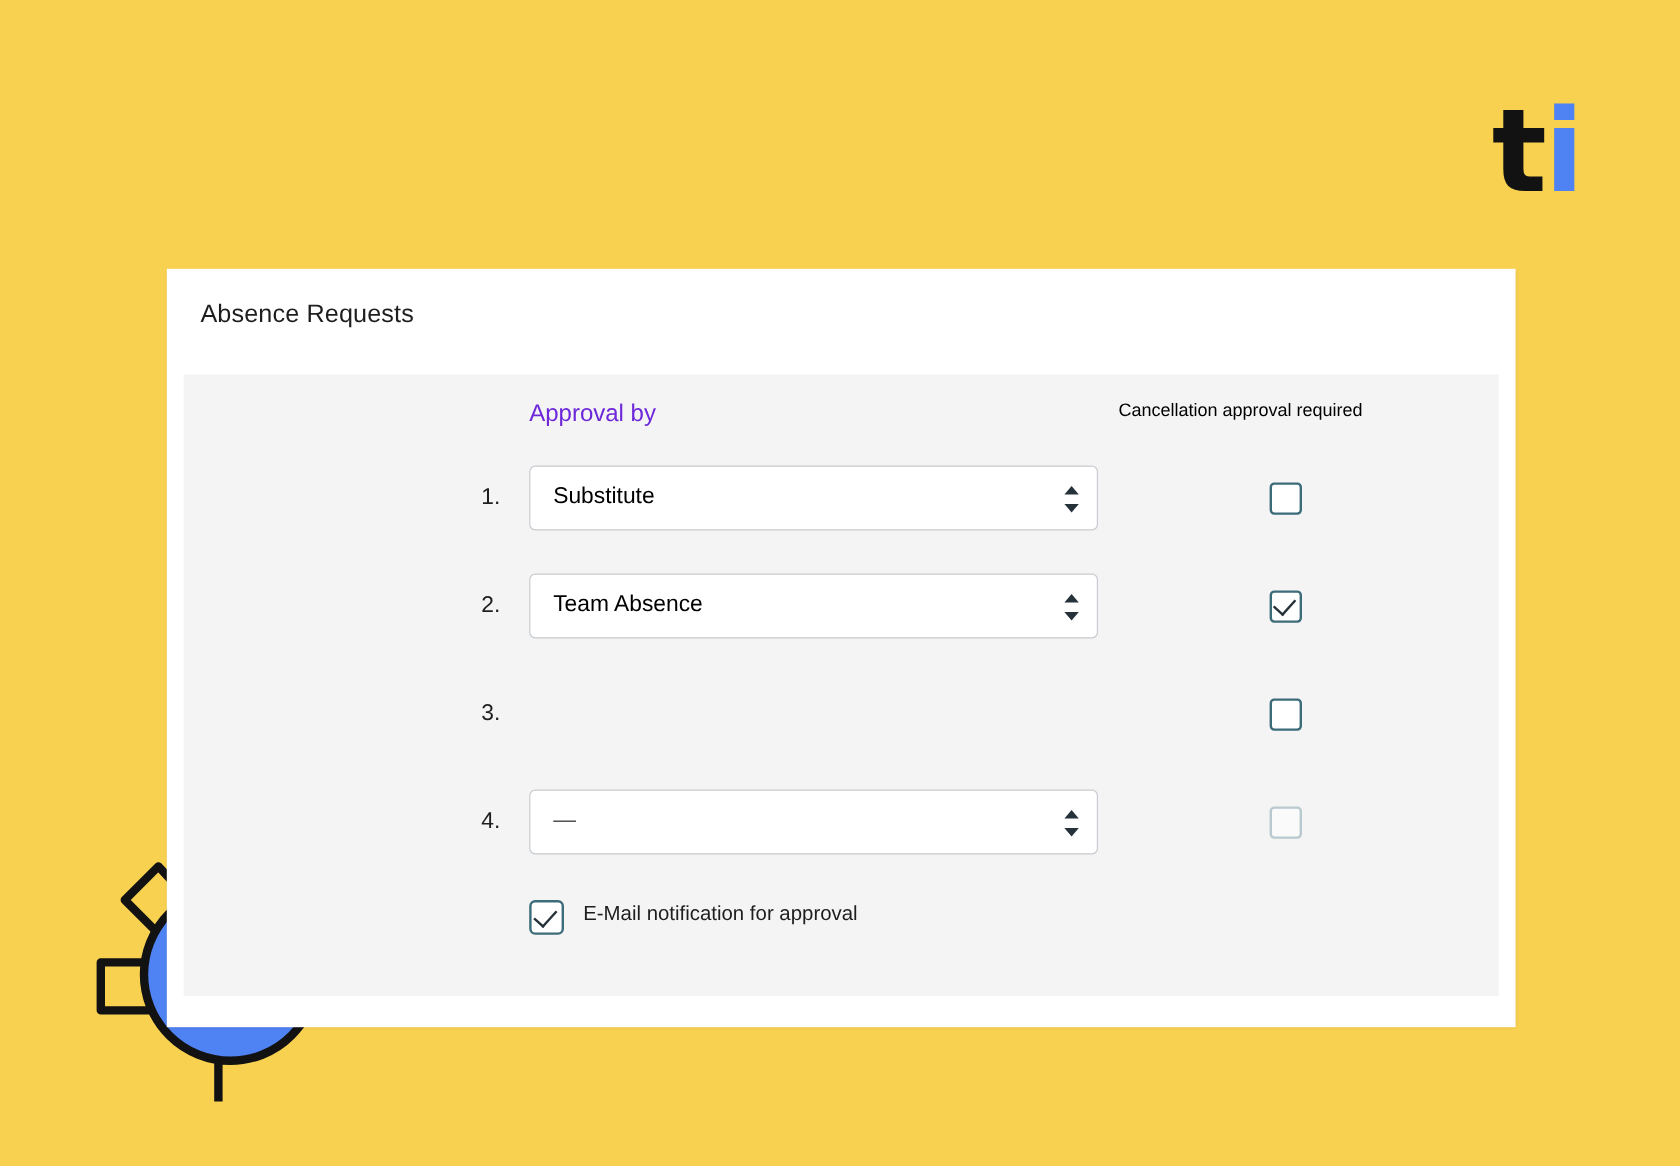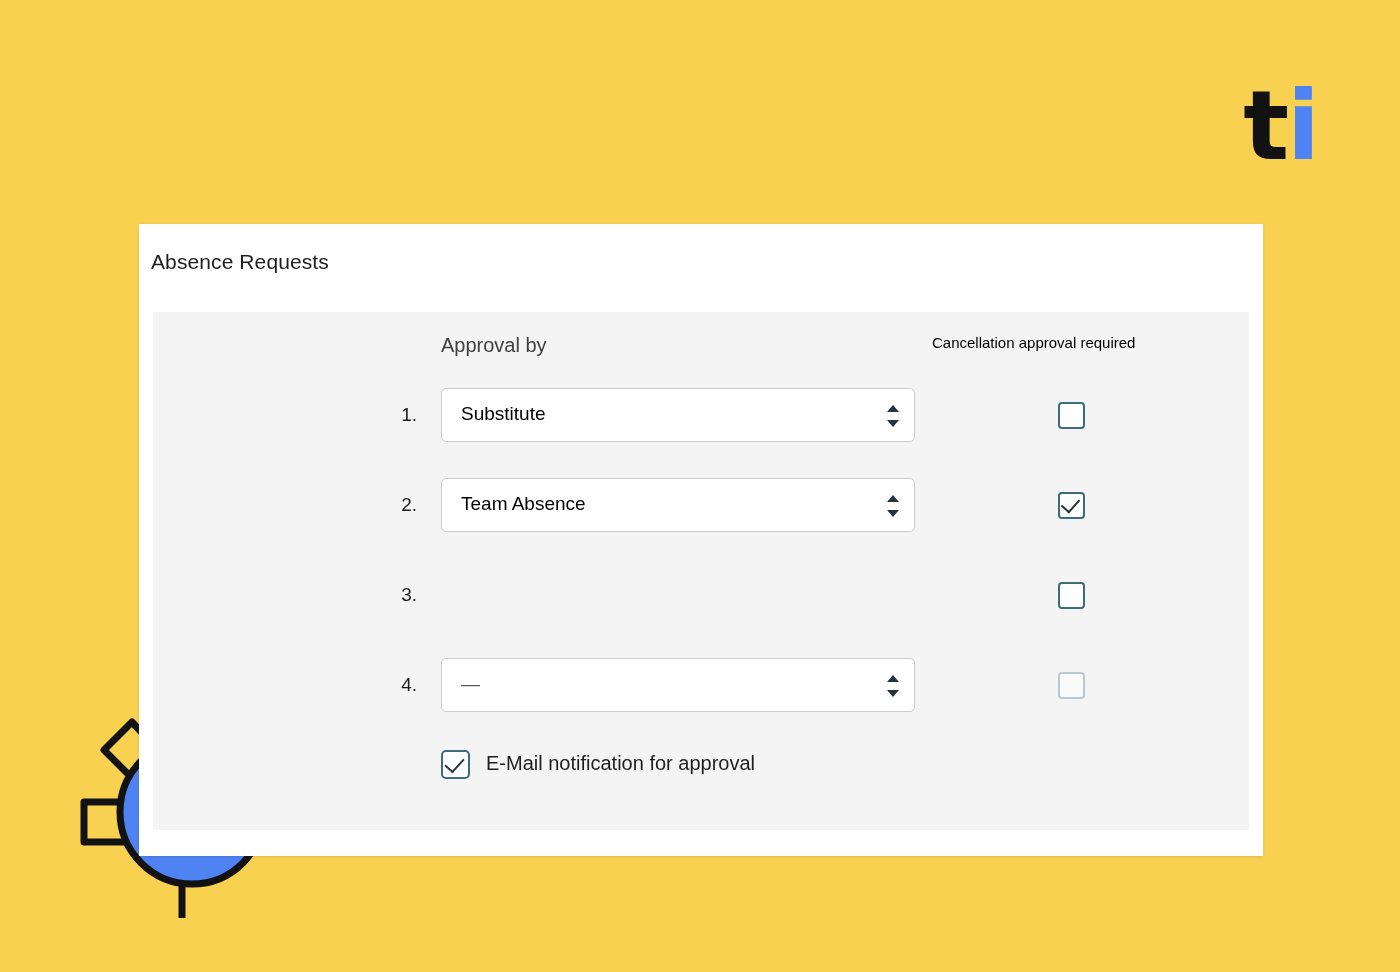--- a/index.html
+++ b/index.html
@@ -48,21 +48,21 @@
     left: 139px;
     top: 224px;
     width: 1124px;
     height: 632px;
     background: #ffffff;
     box-shadow: 0 1px 3px rgba(0,0,0,0.10);
   }
   .card-title {
     font-size: 21px;
     color: #1e1e1e;
-    padding: 26px 0 0 12px;
+    padding: 26px 0 0 28px;
     letter-spacing: 0.1px;
   }
   .panel {
     position: absolute;
     left: 14px;
     top: 88px;
     width: 1096px;
     height: 518px;
     background: #f4f4f4;
     box-sizing: border-box;
@@ -71,21 +71,21 @@
   
   .header-row {
     position: relative;
     height: 60px;
   }
   .head-approval {
     position: absolute;
     left: 288px;
     top: 22px;
     font-size: 20px;
-    color: #404040;
+    color: #6d28d9;
   }
   .head-cancel {
     position: absolute;
     left: 779px;
     top: 22px;
     font-size: 15px;
     color: #000000;
   }
 
   
@@ -200,21 +200,21 @@
     width: 9px;
     height: 16px;
     border: solid #26323a;
     border-width: 0 2.5px 2.5px 0;
     transform: rotate(42deg);
   }
   .email-label {
     position: absolute;
     left: 333px;
     top: 20px;
-    font-size: 20px;
+    font-size: 17px;
     color: #1e1e1e;
   }
 </style>
 </head>
 <body>
 
 <div class="logo">
   <span>t</span>
     <span class="dot-letter">i</span>
 </div>

